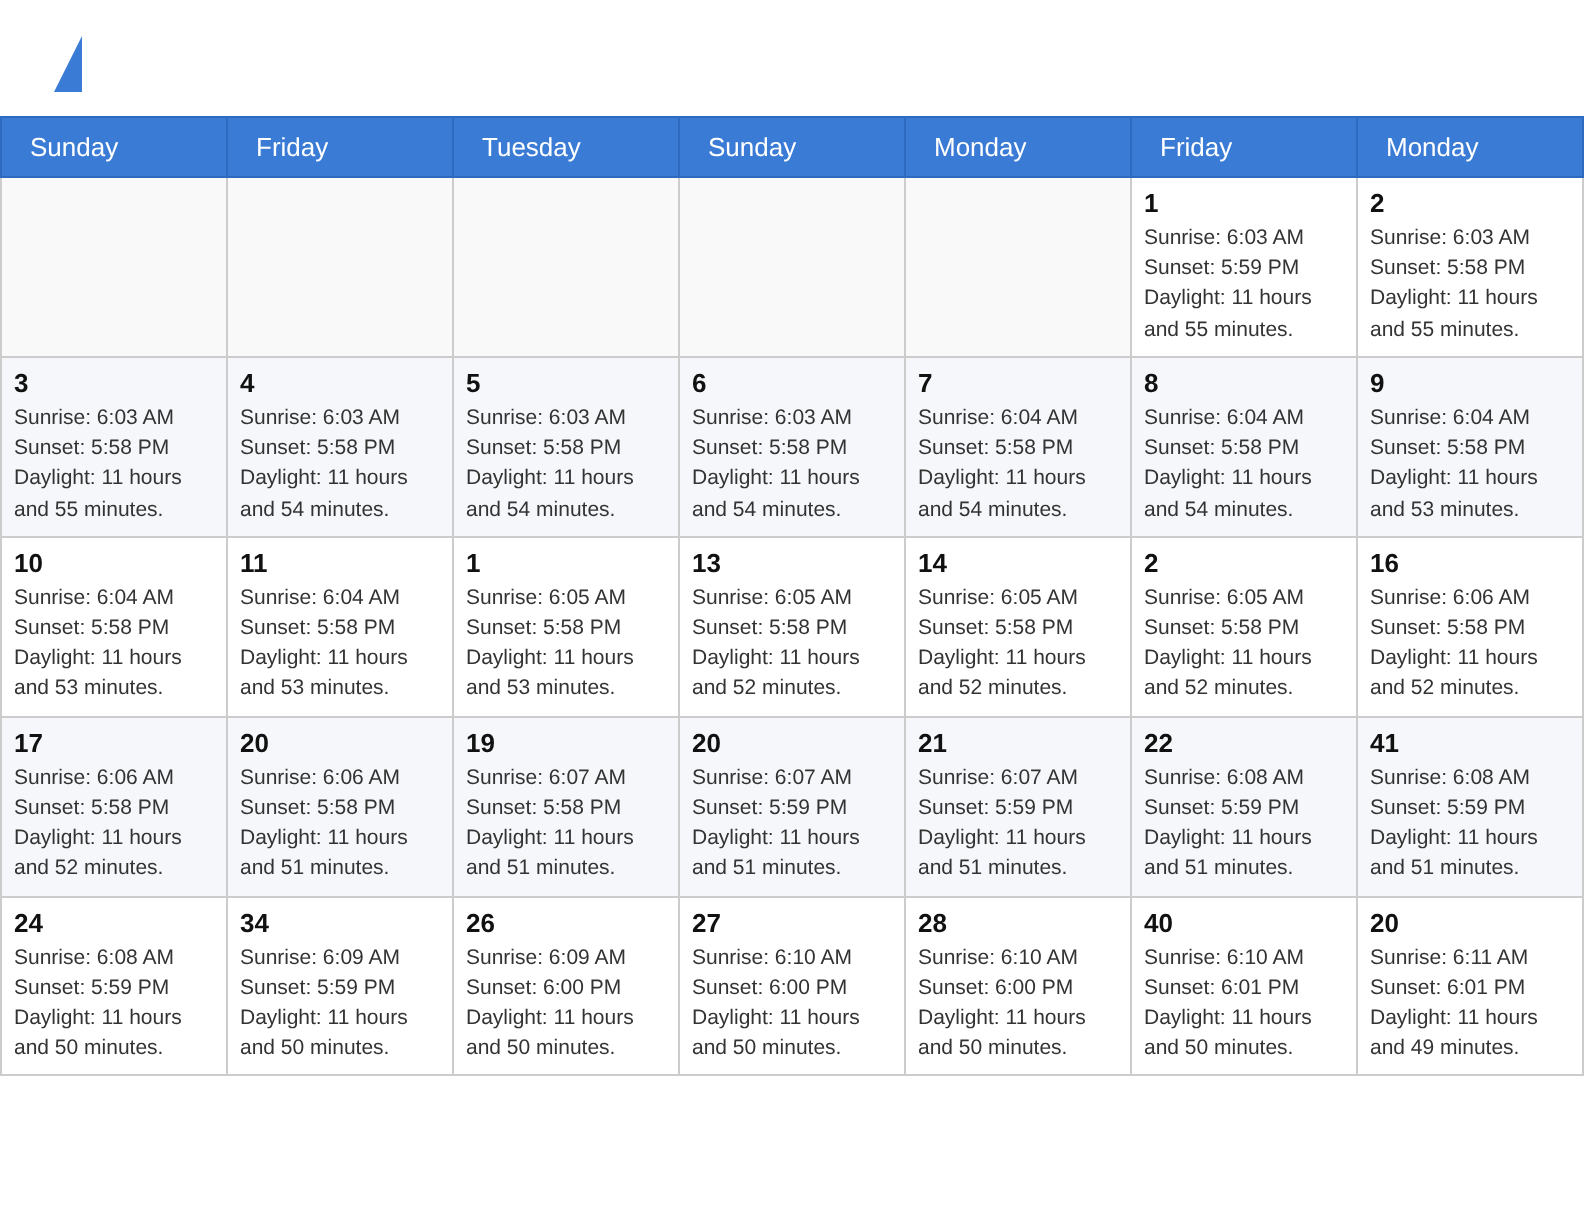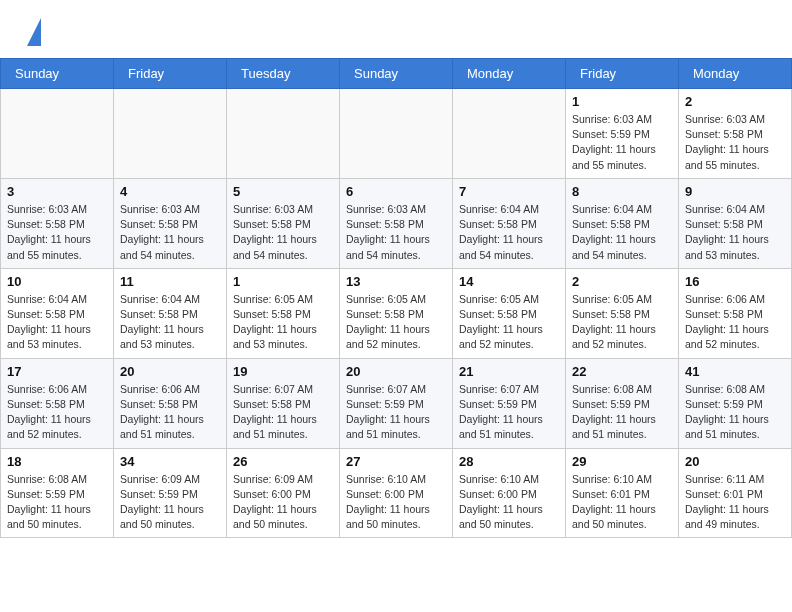--- a/index.html
+++ b/index.html
@@ -296,21 +296,21 @@
         <td>
           <span class="day-num">41</span>
           <div class="day-info">Sunrise: 6:08 AM
 Sunset: 5:59 PM
 Daylight: 11 hours
 and 51 minutes.</div>
         </td>
       </tr>
       <tr class="row-normal">
         <td>
-          <span class="day-num">18</span>
+          <span class="day-num">24</span>
           <div class="day-info">Sunrise: 6:08 AM
 Sunset: 5:59 PM
 Daylight: 11 hours
 and 50 minutes.</div>
         </td>
         <td>
           <span class="day-num">34</span>
           <div class="day-info">Sunrise: 6:09 AM
 Sunset: 5:59 PM
 Daylight: 11 hours
@@ -331,21 +331,21 @@
 and 50 minutes.</div>
         </td>
         <td>
           <span class="day-num">28</span>
           <div class="day-info">Sunrise: 6:10 AM
 Sunset: 6:00 PM
 Daylight: 11 hours
 and 50 minutes.</div>
         </td>
         <td>
-          <span class="day-num">29</span>
+          <span class="day-num">40</span>
           <div class="day-info">Sunrise: 6:10 AM
 Sunset: 6:01 PM
 Daylight: 11 hours
 and 50 minutes.</div>
         </td>
         <td>
           <span class="day-num">20</span>
           <div class="day-info">Sunrise: 6:11 AM
 Sunset: 6:01 PM
 Daylight: 11 hours

